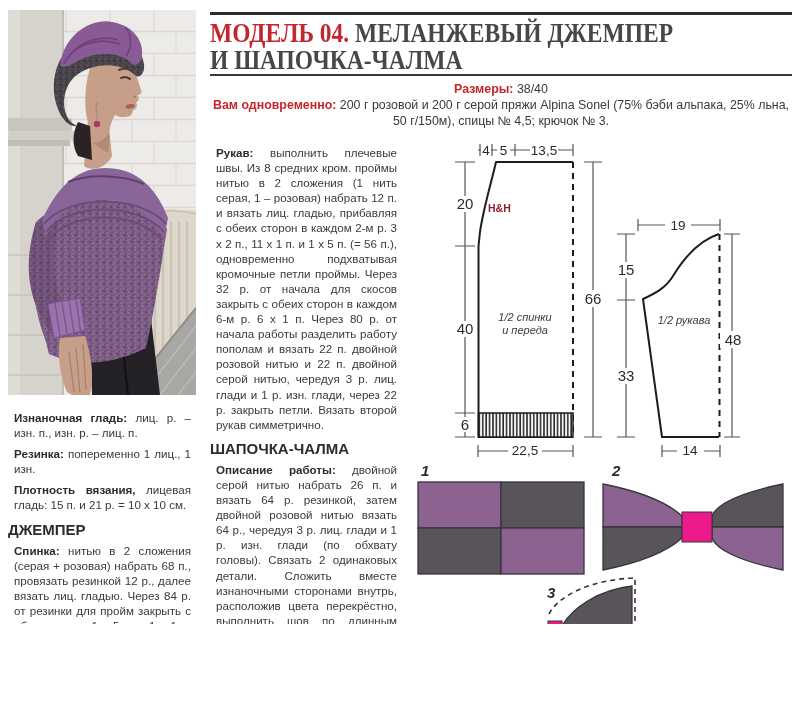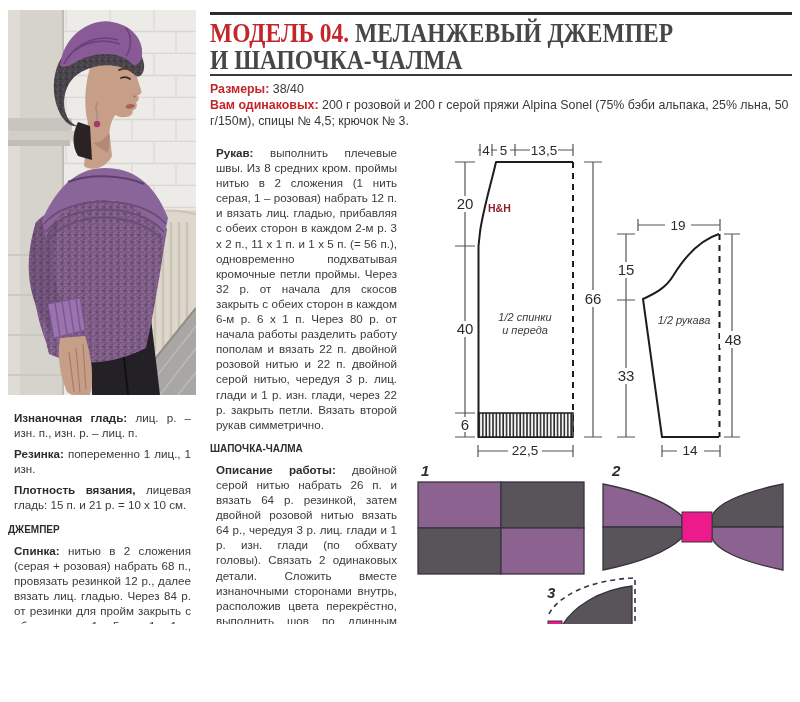--- a/index.html
+++ b/index.html
@@ -5,28 +5,28 @@
   html,body{margin:0;padding:0;background:#fff;}
   .page{position:relative;width:800px;height:624px;background:#fff;overflow:hidden;
         font-family:"Liberation Sans",sans-serif;color:#3a3a3c;}
   .photo{position:absolute;left:8px;top:10px;width:188px;height:385px;}
   .rule-top{position:absolute;left:210px;top:12px;width:582px;height:3px;background:#2c2c2e;}
   .title-block{position:absolute;left:210px;top:19px;width:680px;
         font-family:"Liberation Serif",serif;font-weight:bold;font-size:28px;line-height:27px;
         color:#47474a;transform:scaleX(.84);transform-origin:left top;white-space:nowrap;}
   .title-red{color:#c4262b;margin-right:7px;}
   .rule-mid{position:absolute;left:210px;top:74px;width:582px;height:2px;background:#39393b;}
-  .info{position:absolute;left:210px;top:81px;width:582px;font-size:12.4px;line-height:16px;color:#39393b;}
+  .info{position:absolute;left:210px;top:81px;width:582px;font-size:12.4px;line-height:16px;color:#39393b;text-align:center;}
   .red-lbl{font-weight:bold;color:#c4262b;}
   .col{position:absolute;font-size:11.6px;line-height:15.1px;text-align:justify;color:#3a3a3c;}
   .col-left{left:8px;top:404px;width:189px;}
   .col-mid{left:210px;top:139px;width:193px;}
   .para{margin:6px;}
   .lbl{font-weight:bold;color:#2c2c2e;}
-  .heading{font-weight:bold;color:#2c2c2e;font-size:10px;margin:9px 0 2px;text-align:left;}
+  .heading{font-weight:bold;color:#2c2c2e;font-size:15px;margin:9px 0 2px;text-align:left;}
   .schematics{position:absolute;left:430px;top:136px;width:370px;height:326px;}
   .bows{position:absolute;left:400px;top:456px;width:400px;height:246px;}
   .mline{stroke:#55555a;stroke-width:1.2;fill:none;}
   .outline{stroke:#1d1d20;stroke-width:2;fill:none;stroke-linejoin:round;}
   .dashed{stroke:#1d1d20;stroke-width:2;fill:none;stroke-dasharray:6 5;}
   .mnum{font-family:"Liberation Sans",sans-serif;font-size:15px;fill:#2b2b2e;text-anchor:middle;}
   .mnum-s{font-family:"Liberation Sans",sans-serif;font-size:13.5px;fill:#2b2b2e;text-anchor:middle;}
   .piece-lbl{font-family:"Liberation Sans",sans-serif;font-style:italic;font-size:11px;fill:#3a3a3c;text-anchor:middle;}
   .brand{font-family:"Liberation Sans",sans-serif;font-weight:bold;font-size:10.5px;fill:#8e1f2c;}
   .step-lbl{font-family:"Liberation Sans",sans-serif;font-weight:bold;font-style:italic;font-size:15px;fill:#2e2b33;}
@@ -125,21 +125,21 @@
   </svg>
 
   <div class="rule-top"></div>
   <div class="title-block">
     <div><span class="title-red">МОДЕЛЬ 04.</span><span>МЕЛАНЖЕВЫЙ ДЖЕМПЕР</span></div>
     <div>И ШАПОЧКА-ЧАЛМА</div>
   </div>
   <div class="rule-mid"></div>
   <div class="info">
     <div><span class="red-lbl">Размеры:</span> <span>38/40</span></div>
-    <div><span class="red-lbl">Вам одинаковых:</span> <span>200 г розовой и 200 г серой пряжи Alpina Sonel (75% бэби альпака, 25% льна, 50 г/150м), спицы № 4,5; крючок № 3.</span></div>
+    <div><span class="red-lbl">Вам одновременно:</span> <span>200 г розовой и 200 г серой пряжи Alpina Sonel (75% бэби альпака, 25% льна, 50 г/150м), спицы № 4,5; крючок № 3.</span></div>
   </div>
 
   <div class="col col-left">
     <p class="para"><span class="lbl">Изнаночная гладь:</span> <span>лиц. р. – изн. п., изн. р. – лиц. п.</span></p>
     <p class="para"><span class="lbl">Резинка:</span> <span>попеременно 1 лиц., 1 изн.</span></p>
     <p class="para"><span class="lbl">Плотность вязания,</span> <span>лицевая гладь: 15 п. и 21 р. = 10 х 10 см.</span></p>
     <div class="heading">ДЖЕМПЕР</div>
     <p class="para"><span class="lbl">Спинка:</span> <span>нитью в 2 сложения (серая + розовая) набрать 68 п., провязать резинкой 12 р., далее вязать лиц. гладью. Через 84 р. от резинки для пройм закрыть с обеих сторон 1 х 5 п. и 1 х 1 п. Через 24 р. от начала пройм двойной серой нитью связать 18 р. резинкой, закрыть петли.</span></p>
     <p class="para"><span class="lbl">Перед:</span> <span>вязать, как спинку. Через 24 р. от начала пройм вязать двойной розовой нитью 18 р. чередуя 3 р. лиц. глади и 1 р. изн. глади, закрыть петли.</span></p>
   </div>

